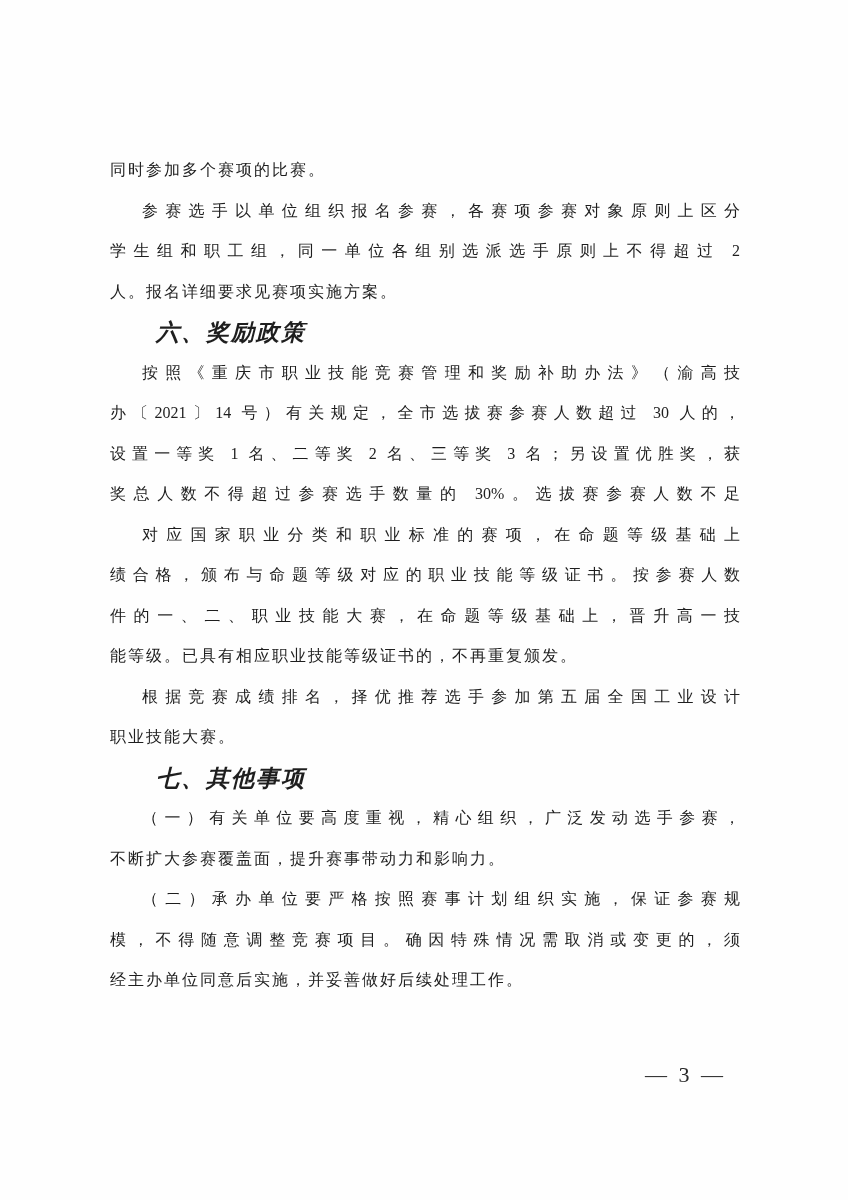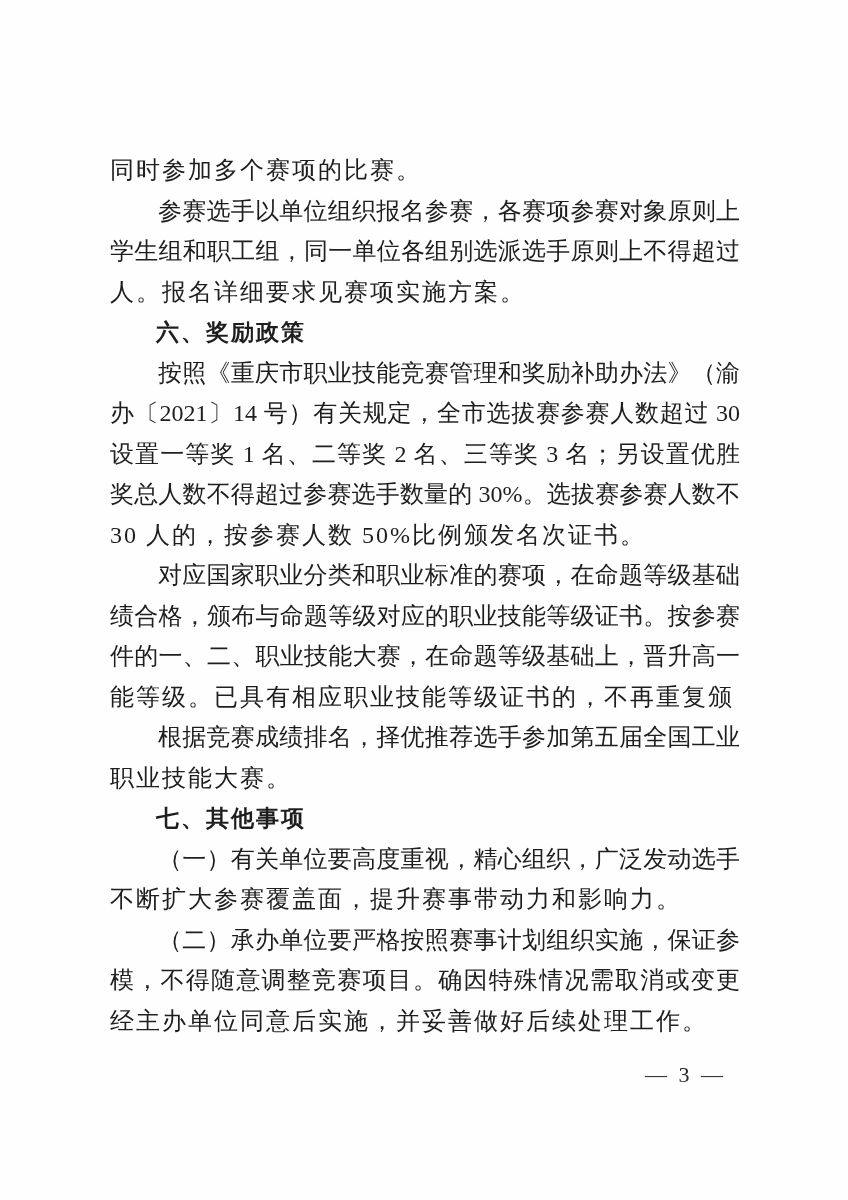--- a/index.html
+++ b/index.html
@@ -16,41 +16,42 @@
     font-family: "Liberation Serif", "DejaVu Serif", serif;
     overflow: hidden;
   }
   .text-block {
     position: absolute;
     left: 110px;
     top: 150px;
     width: 630px;
   }
   .line {
-    font-size: 24px;
+    font-size: 16px;
     line-height: 40.5px;
     height: 40.5px;
     overflow: hidden;
     letter-spacing: 2px;
     white-space: normal;
     text-align: left;
   }
   .line.fill {
     letter-spacing: 0;
     text-align: justify;
     text-align-last: justify;
   }
   .line.indent {
     text-indent: 2em;
   }
   .line.heading {
     font-family: "Liberation Sans", "DejaVu Sans", sans-serif;
     font-weight: 700;
     letter-spacing: 2px;
     font-size: 23px;
+    font-style: italic;
   }
   .page-number {
     position: absolute;
     top: 1062px;
     right: 122px;
     font-size: 22px;
     letter-spacing: 3px;
     color: #2a2a2a;
     font-family: "Liberation Serif", "DejaVu Serif", serif;
   }
@@ -66,21 +67,20 @@
     <div class="line indent fill">参赛选手以单位组织报名参赛，各赛项参赛对象原则上区分</div>
     <div class="line fill">学生组和职工组，同一单位各组别选派选手原则上不得超过 2</div>
     <div class="line">人。报名详细要求见赛项实施方案。</div>
 
     <div class="line indent heading">六、奖励政策</div>
 
     <div class="line indent fill">按照《重庆市职业技能竞赛管理和奖励补助办法》（渝高技</div>
     <div class="line fill">办〔2021〕14 号）有关规定，全市选拔赛参赛人数超过 30 人的，</div>
     <div class="line fill">设置一等奖 1 名、二等奖 2 名、三等奖 3 名；另设置优胜奖，获</div>
     <div class="line fill">奖总人数不得超过参赛选手数量的 30%。选拔赛参赛人数不足</div>
-    <div class="line">30 人的，按参赛人数 50%比例颁发名次证书。</div>
 
     <div class="line indent fill">对应国家职业分类和职业标准的赛项，在命题等级基础上</div>
     <div class="line fill">绩合格，颁布与命题等级对应的职业技能等级证书。按参赛人数</div>
     <div class="line fill">件的一、二、职业技能大赛，在命题等级基础上，晋升高一技</div>
     <div class="line">能等级。已具有相应职业技能等级证书的，不再重复颁发。</div>
 
     <div class="line indent fill">根据竞赛成绩排名，择优推荐选手参加第五届全国工业设计</div>
     <div class="line">职业技能大赛。</div>
 
     <div class="line indent heading">七、其他事项</div>

